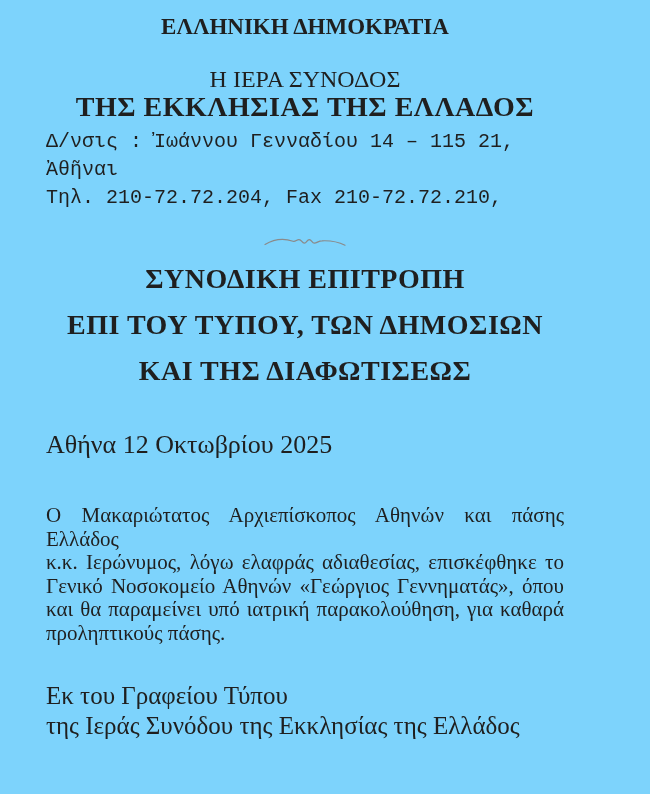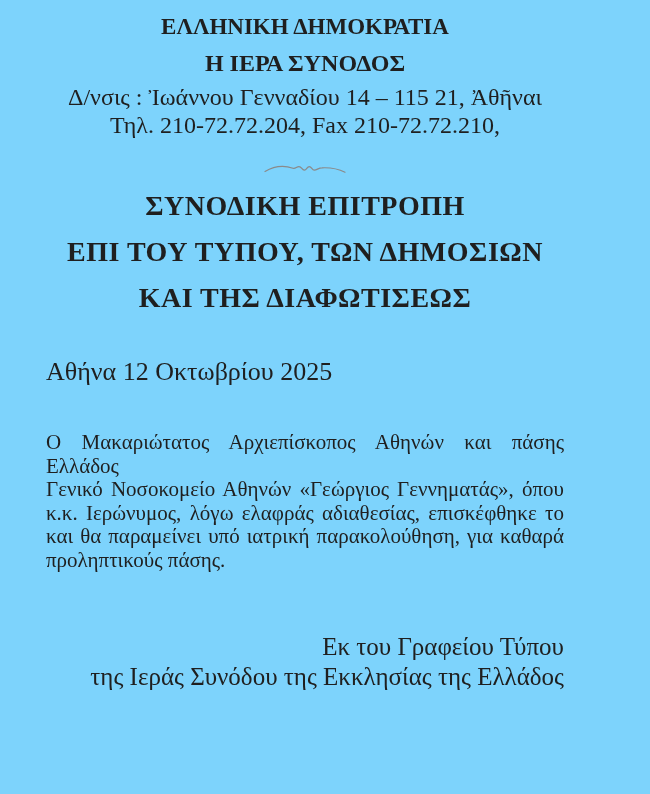--- a/index.html
+++ b/index.html
@@ -20,38 +20,39 @@
     padding: 0 86px 0 46px; 
   }
   .hdr1 {
     padding-top: 14px;
     font-size: 23px;
     font-weight: bold;
     line-height: 26px;
     text-align: center;
   }
   .hdr2 {
-    margin-top: 10px;
+    margin-top: 26px;
     font-size: 24px;
-    font-weight: bold;
+    font-weight: normal;
     line-height: 27px;
     text-align: center;
   }
   .hdr3 {
     margin-top: -2px;
     font-size: 28px;
     font-weight: bold;
     line-height: 31px;
     text-align: center;
     letter-spacing: 0.5px;
   }
   .addr {
-    font-size: 24px;
+    font-size: 20px;
     line-height: 28px;
-    text-align: center;
+    text-align: left;
+    font-family: Liberation Mono, monospace;
   }
   .addr.first { margin-top: 6px; }
   .ornament {
     margin-top: 22px;
     height: 14px;
     text-align: center;
   }
   .ornament svg { display: inline-block; vertical-align: top; }
   .committee {
     margin-top: 14px;
@@ -84,34 +85,35 @@
   }
   .body-line {
     text-align: justify;
     text-align-last: justify;
   }
   .body-line.last {
     text-align: left;
     text-align-last: left;
   }
   .footer {
-    margin-top: 60px;
+    margin-top: 36px;
     font-size: 25px;
     line-height: 30px;
-    text-align: right;
+    text-align: left;
   }
 </style>
 </head>
 <body>
 
 <div class="page">
   <div class="content">
 
     <div class="hdr1">ΕΛΛΗΝΙΚΗ ΔΗΜΟΚΡΑΤΙΑ</div>
     <div class="hdr2">Η ΙΕΡΑ ΣΥΝΟΔΟΣ</div>
+    <div class="hdr3">ΤΗΣ ΕΚΚΛΗΣΙΑΣ ΤΗΣ ΕΛΛΑΔΟΣ</div>
 
     <div class="addr first">Δ/νσις : Ἰωάννου Γενναδίου 14 – 115 21, Ἀθῆναι</div>
     <div class="addr">Τηλ. 210-72.72.204, Fax 210-72.72.210,</div>
 
     <div class="ornament">
       <svg width="84" height="14" viewBox="0 0 84 14" aria-hidden="true">
         <path d="M2,10.5 C12,4.5 22,4.5 30,7.2
                  C32.5,8 33.5,5.6 36,5.6
                  C38.8,5.6 38.8,9.2 41.3,9.2
                  C43.8,9.2 43.8,5.6 46.3,5.6
@@ -125,22 +127,22 @@
       <div class="committee-line">ΣΥΝΟΔΙΚΗ ΕΠΙΤΡΟΠΗ</div>
       <div class="committee-line">ΕΠΙ ΤΟΥ ΤΥΠΟΥ, ΤΩΝ ΔΗΜΟΣΙΩΝ</div>
       <div class="committee-line">ΚΑΙ ΤΗΣ ΔΙΑΦΩΤΙΣΕΩΣ</div>
     </div>
 
     <div class="dateline">Αθήνα 12 Οκτωβρίου 2025</div>
 
 
     <div class="bodytext">
       <div class="body-line">Ο Μακαριώτατος Αρχιεπίσκοπος Αθηνών και πάσης Ελλάδος</div>
+      <div class="body-line">κ.κ. Ιερώνυμος, λόγω ελαφράς αδιαθεσίας, επισκέφθηκε το</div>
       <div class="body-line">Γενικό Νοσοκομείο Αθηνών «Γεώργιος Γεννηματάς», όπου</div>
-      <div class="body-line">κ.κ. Ιερώνυμος, λόγω ελαφράς αδιαθεσίας, επισκέφθηκε το</div>
       <div class="body-line">και θα παραμείνει υπό ιατρική παρακολούθηση, για καθαρά</div>
       <div class="body-line last">προληπτικούς πάσης.</div>
     </div>
 
     <div class="footer">
       <div>Εκ του Γραφείου Τύπου</div>
       <div>της Ιεράς Συνόδου της Εκκλησίας της Ελλάδος</div>
     </div>
 
   </div>

